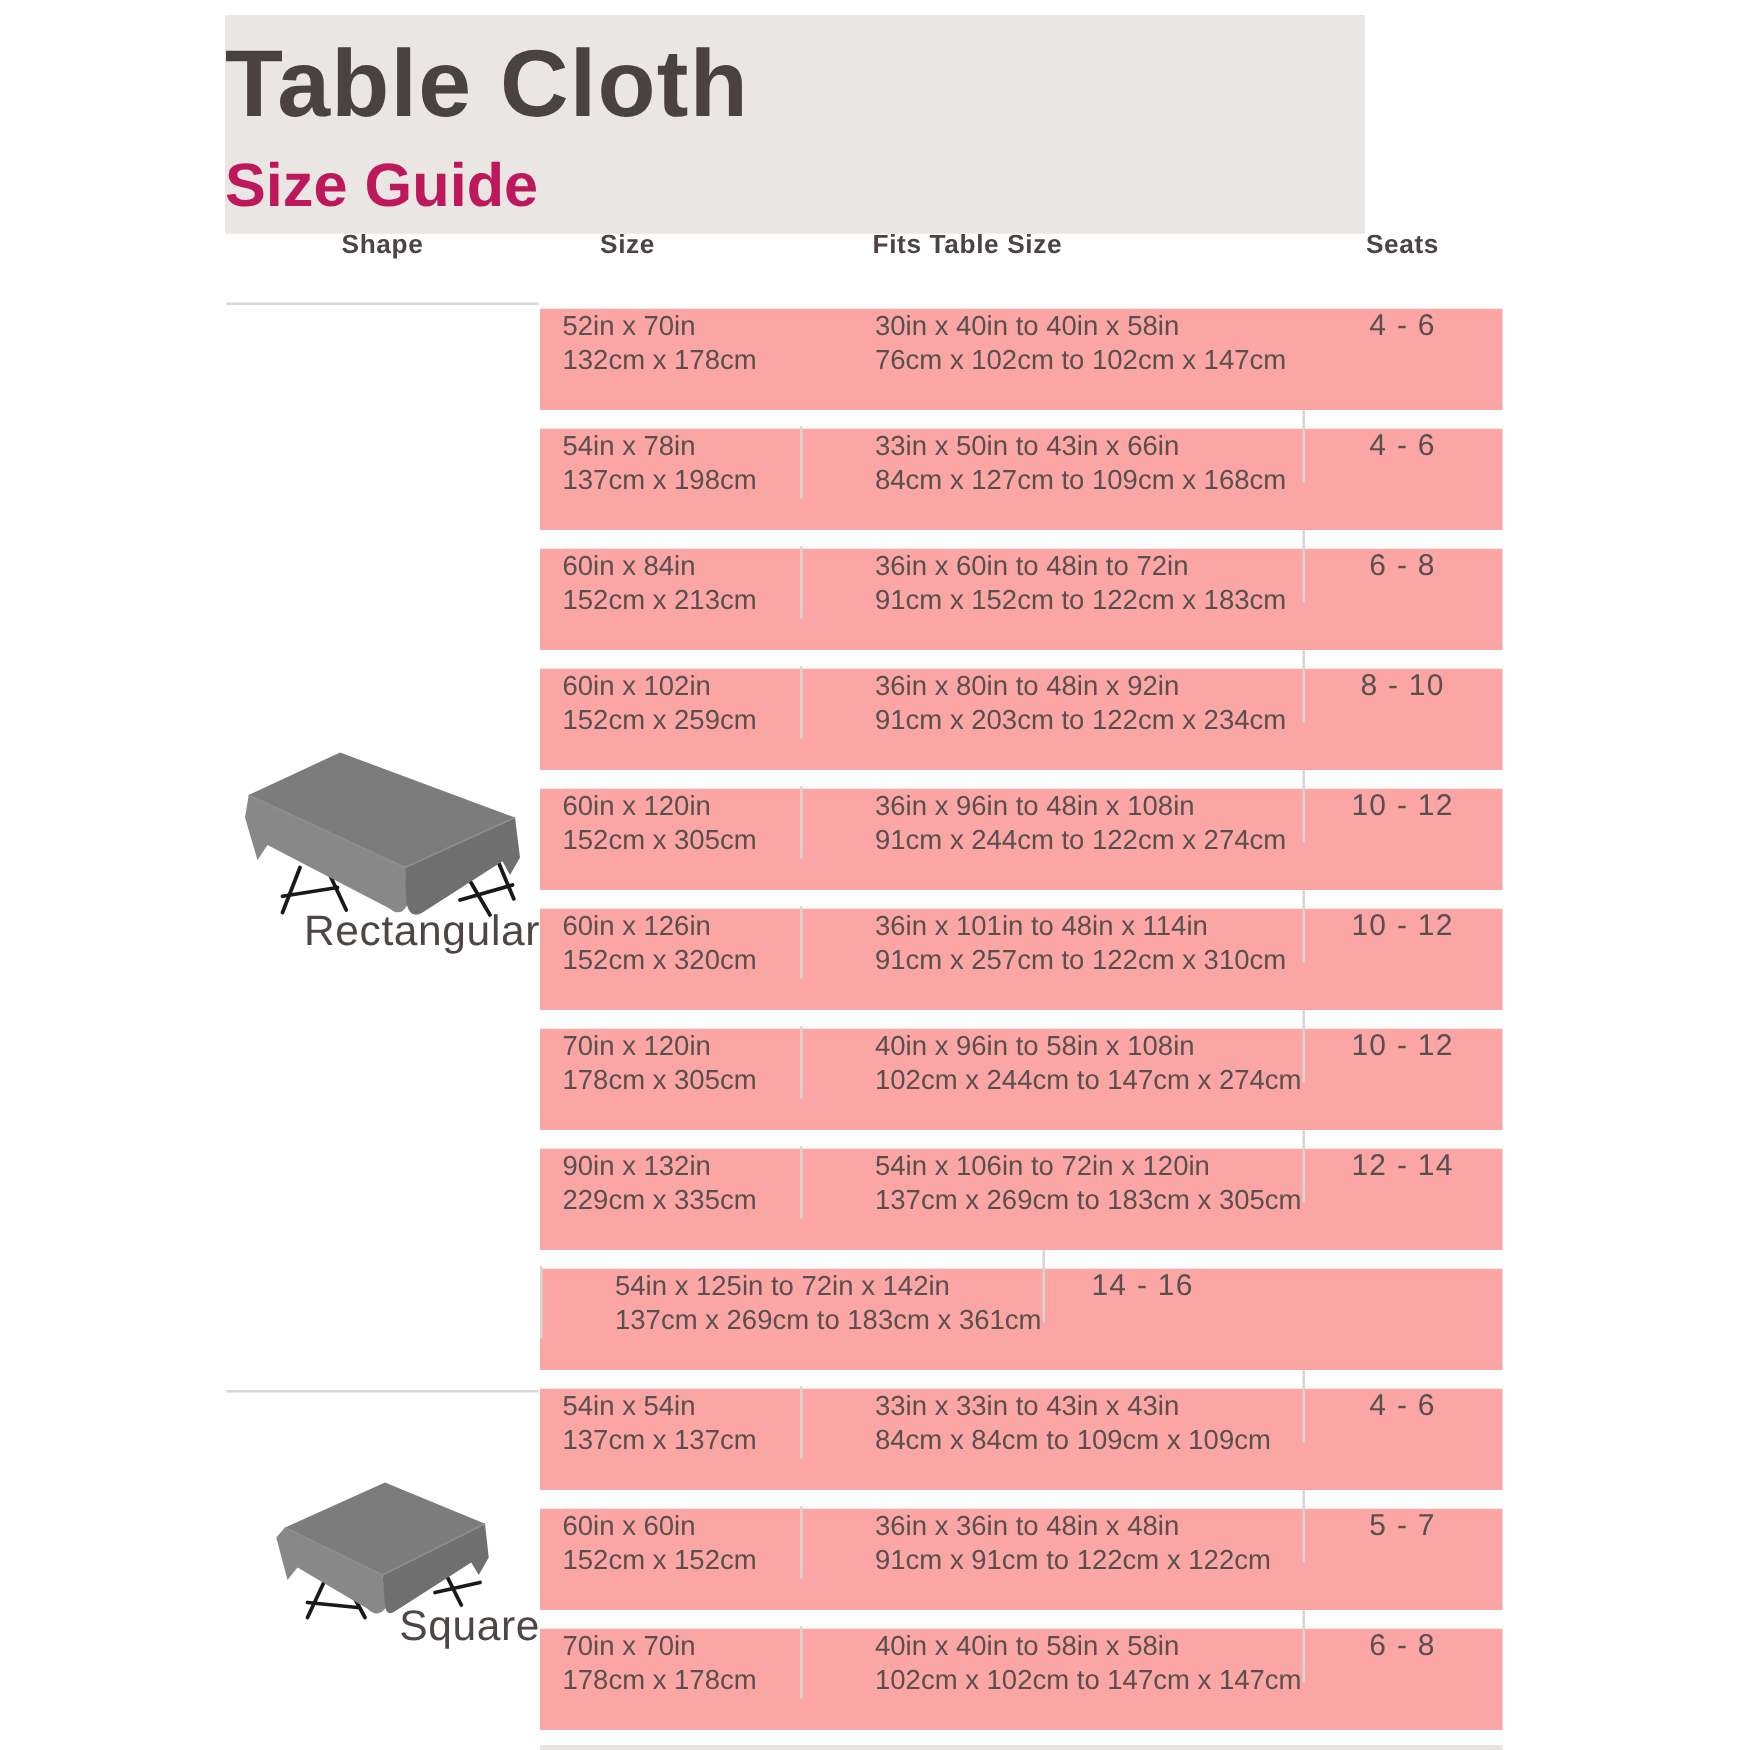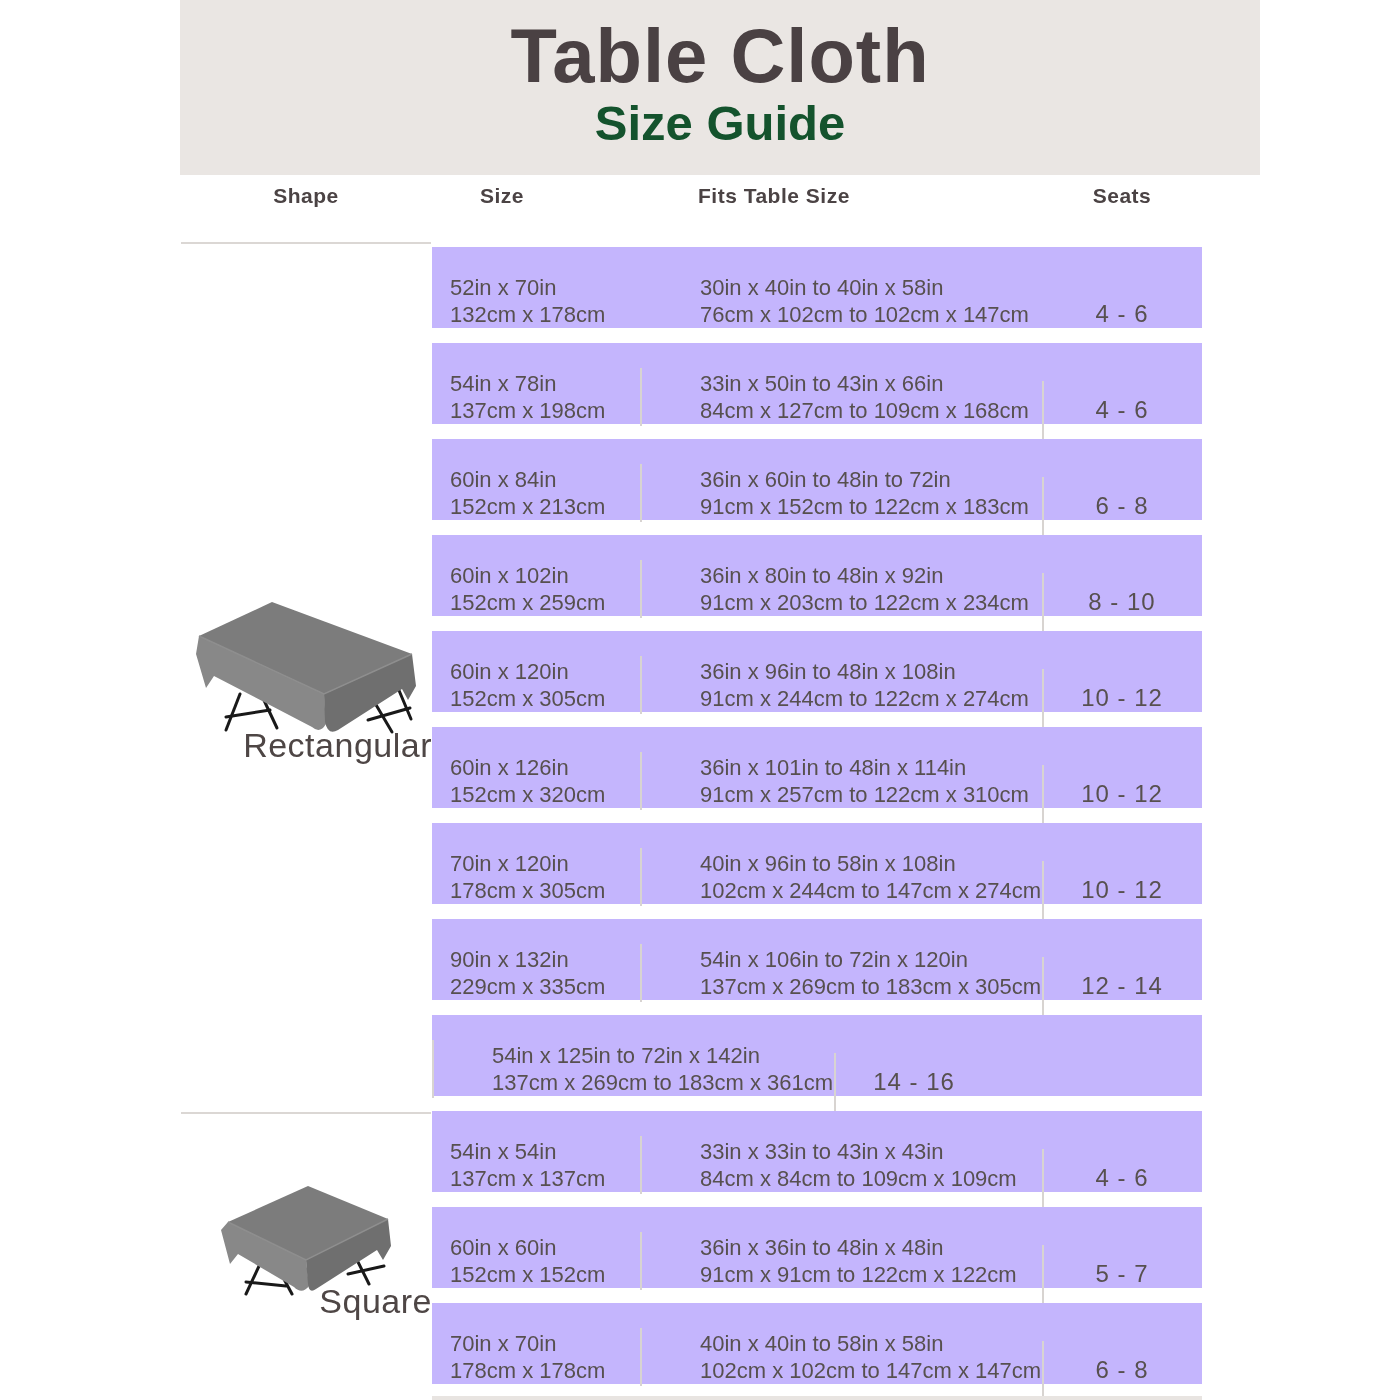--- a/index.html
+++ b/index.html
@@ -1,45 +1,45 @@
 <!DOCTYPE html>
 <html><head>
 <meta charset="utf-8">
 <style>
   html,body{margin:0;padding:0;background:#ffffff;}
   .sheet{
     position:relative;width:1400px;height:1400px;background:#ffffff;
     font-family:"Liberation Sans",sans-serif;color:#57504f;overflow:hidden;
   }
   .header-band{
-    position:absolute;left:180px;top:0;width:1080px;height:175px;
-    background:#EAE6E3;text-align:center;
+    position:absolute;left:180px;top:12px;width:912px;height:175px;
+    background:#EAE6E3;text-align:left;
   }
   .title{
     padding-top:18px;font-size:76px;line-height:1.0;font-weight:bold;
     color:#4A4143;letter-spacing:1px;
   }
   .subtitle{
-    font-size:49px;line-height:1.05;font-weight:bold;color:#14532d;margin-top:4px;
+    font-size:49px;line-height:1.05;font-weight:bold;color:#be185d;margin-top:18px;
   }
   .col-h{
     position:absolute;top:184px;font-size:21px;font-weight:bold;color:#4B4344;
     letter-spacing:0.5px;white-space:nowrap;
   }
   .col-h.shape{left:180px;width:252px;text-align:center;}
   .col-h.size{left:448px;margin-left:32px;}
   .col-h.fits{left:698px;}
   .col-h.seats{left:1042px;width:160px;text-align:center;}
   .rule{position:absolute;left:181px;width:250px;height:2px;background:#DBD7D4;}
   .rule.top{top:242px;}
   .rule.mid{top:1112px;}
   .rows{position:absolute;left:432px;top:247px;width:770px;}
   .row{
-    height:81px;margin-bottom:15px;background:#c4b5fd;
-    display:flex;align-items:flex-end;position:relative;
+    height:81px;margin-bottom:15px;background:#fca5a5;
+    display:flex;align-items:flex-start;position:relative;
   }
   .cell{box-sizing:border-box;}
   .size-cell{width:208px;padding-left:18px;}
   .fits-cell{width:402px;padding-left:60px;position:relative;}
   .seats-cell{width:160px;text-align:center;position:relative;}
   .line{font-size:22px;line-height:27px;white-space:nowrap;color:#57504F;}
   .seats-val{font-size:24px;color:#57504F;letter-spacing:1px;}
   .with-dividers .fits-cell::before,
   .with-dividers .seats-cell::before{
     content:"";position:absolute;left:0;top:50%;transform:translateY(-50%);

